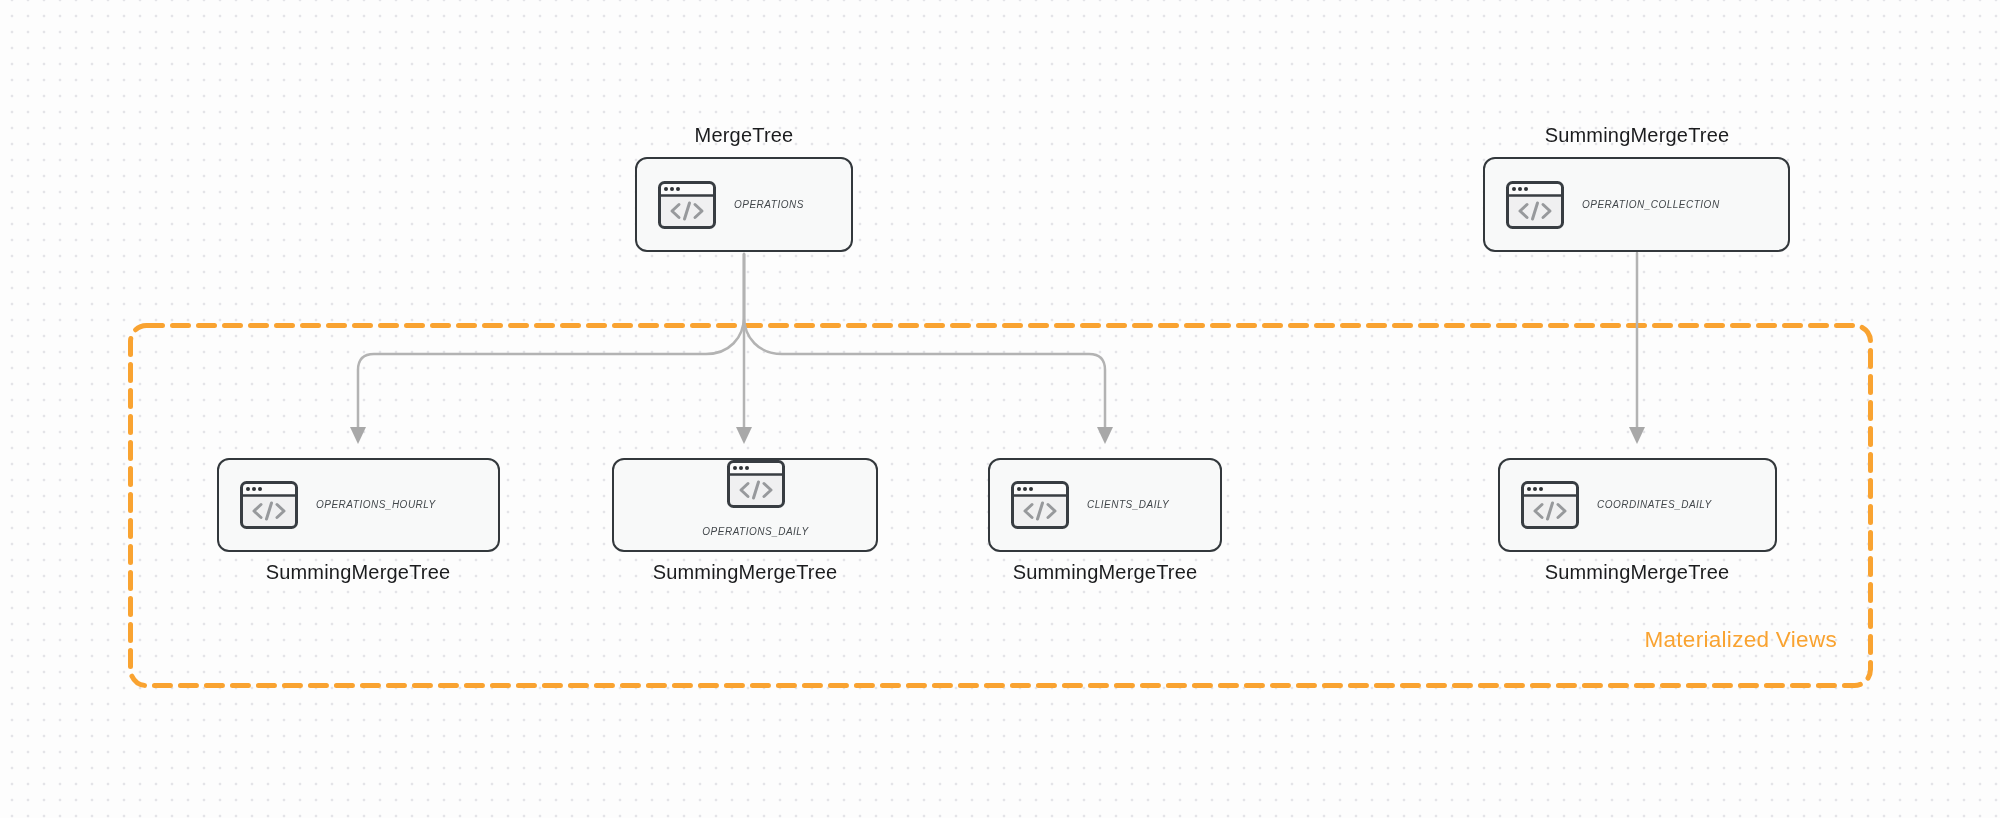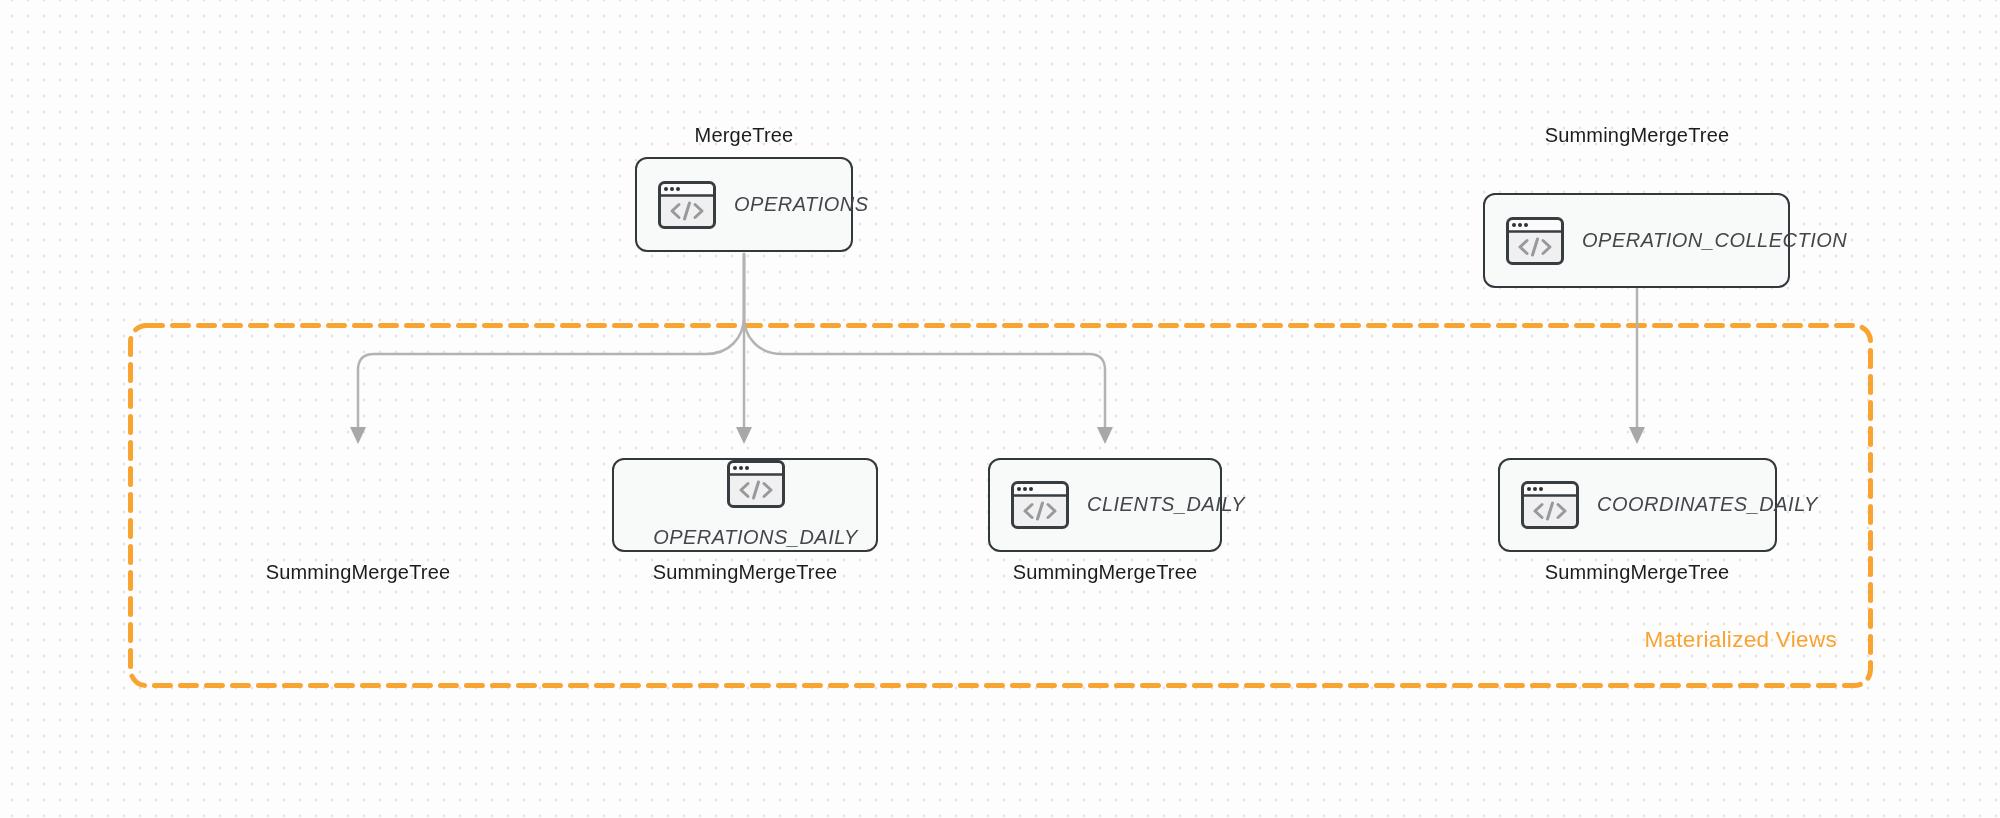--- a/index.html
+++ b/index.html
@@ -30,30 +30,30 @@
     background: #f8f9f9;
     border: 2.5px solid #33383c;
     border-radius: 12px;
     display: flex;
     align-items: center;
     padding-left: 21px;
     gap: 18px;
   }
   .node .title {
     font-style: italic;
-    font-size: 20px;
+    font-size: 10px;
     letter-spacing: 0.5px;
     color: #42474b;
     white-space: nowrap;
     padding-bottom: 1px;
   }
   .node-icon { flex: 0 0 auto; display: block; }
 
   .node-operations          { left: 635px;  top: 157px; width: 218px; height: 95px; }
-  .node-operation-collection{ left: 1483px; top: 157px; width: 307px; height: 95px; margin-top: 36px; }
+  .node-operation-collection{ left: 1483px; top: 157px; width: 307px; height: 95px; }
   .node-operations-hourly   { left: 217px;  top: 458px; width: 283px; height: 94px; }
   .node-operations-daily    { left: 612px;  top: 458px; width: 266px; height: 94px; flex-direction: column; }
   .node-clients-daily       { left: 988px;  top: 458px; width: 234px; height: 94px; }
   .node-coordinates-daily   { left: 1498px; top: 458px; width: 279px; height: 94px; }
 
   .engine-label {
     position: absolute;
     transform: translateX(-50%);
     font-size: 20px;
     color: #1b1c1e;
@@ -138,20 +138,37 @@
         <circle cx="20" cy="8" r="2" fill="#2e3236"></circle>
       <g fill="none" stroke="#97999c" stroke-width="3" stroke-linecap="round" stroke-linejoin="round">
         <polyline points="21,23.5 14,30 21,36.5"></polyline>
         <polyline points="37,23.5 44,30 37,36.5"></polyline>
         <line x1="31.5" y1="22" x2="26.5" y2="38"></line>
       </g>
     </svg>
     <span class="title">OPERATION_COLLECTION</span>
   </div>
 
+  <div class="node node-operations-hourly">
+    <svg class="node-icon" width="58" height="48" viewBox="0 0 58 48">
+      <rect x="3" y="14" width="52" height="31" fill="#f0f0f1"></rect>
+      <rect x="3" y="3" width="52" height="11" fill="#fbfbfb"></rect>
+      <rect x="1.5" y="1.5" width="55" height="45" rx="5" fill="none" stroke="#383d42" stroke-width="3"></rect>
+      <line x1="2" y1="14.5" x2="56" y2="14.5" stroke="#383d42" stroke-width="2.5"></line>
+      <circle cx="8" cy="8" r="2" fill="#2e3236"></circle>
+        <circle cx="14" cy="8" r="2" fill="#2e3236"></circle>
+        <circle cx="20" cy="8" r="2" fill="#2e3236"></circle>
+      <g fill="none" stroke="#97999c" stroke-width="3" stroke-linecap="round" stroke-linejoin="round">
+        <polyline points="21,23.5 14,30 21,36.5"></polyline>
+        <polyline points="37,23.5 44,30 37,36.5"></polyline>
+        <line x1="31.5" y1="22" x2="26.5" y2="38"></line>
+      </g>
+    </svg>
+    <span class="title">OPERATIONS_HOURLY</span>
+  </div>
 
   <div class="node node-operations-daily">
     <svg class="node-icon" width="58" height="48" viewBox="0 0 58 48">
       <rect x="3" y="14" width="52" height="31" fill="#f0f0f1"></rect>
       <rect x="3" y="3" width="52" height="11" fill="#fbfbfb"></rect>
       <rect x="1.5" y="1.5" width="55" height="45" rx="5" fill="none" stroke="#383d42" stroke-width="3"></rect>
       <line x1="2" y1="14.5" x2="56" y2="14.5" stroke="#383d42" stroke-width="2.5"></line>
       <circle cx="8" cy="8" r="2" fill="#2e3236"></circle>
         <circle cx="14" cy="8" r="2" fill="#2e3236"></circle>
         <circle cx="20" cy="8" r="2" fill="#2e3236"></circle>

